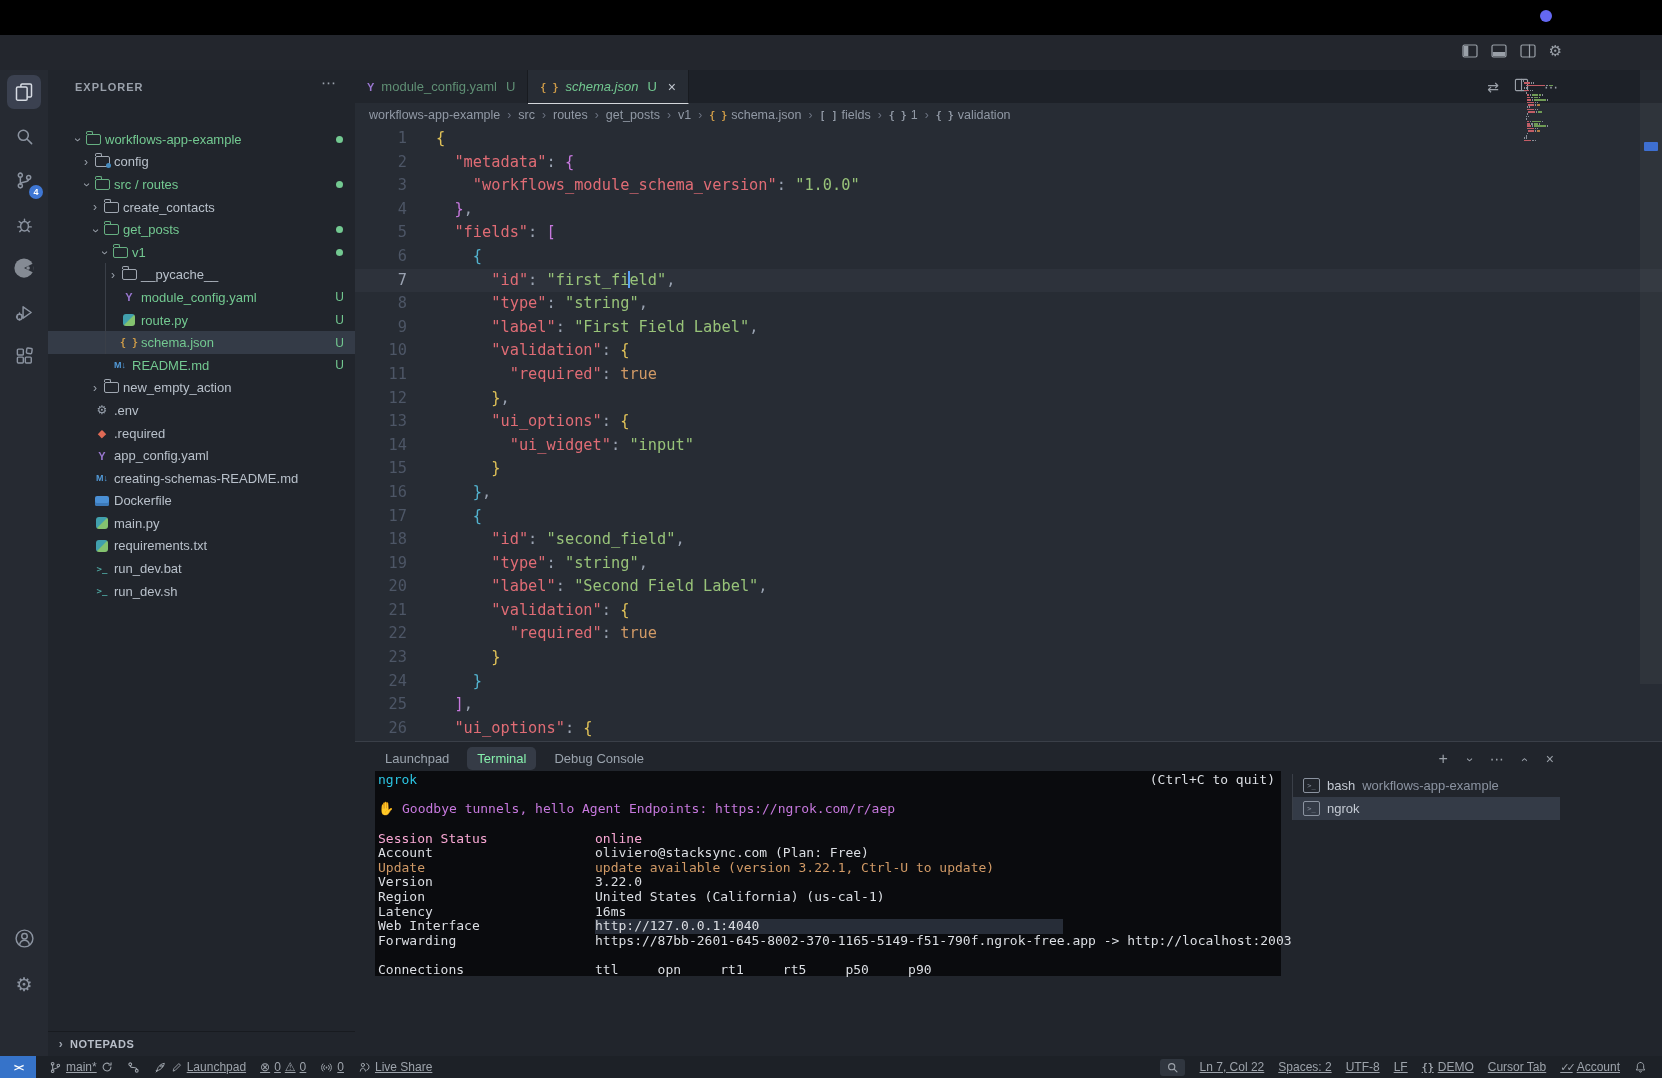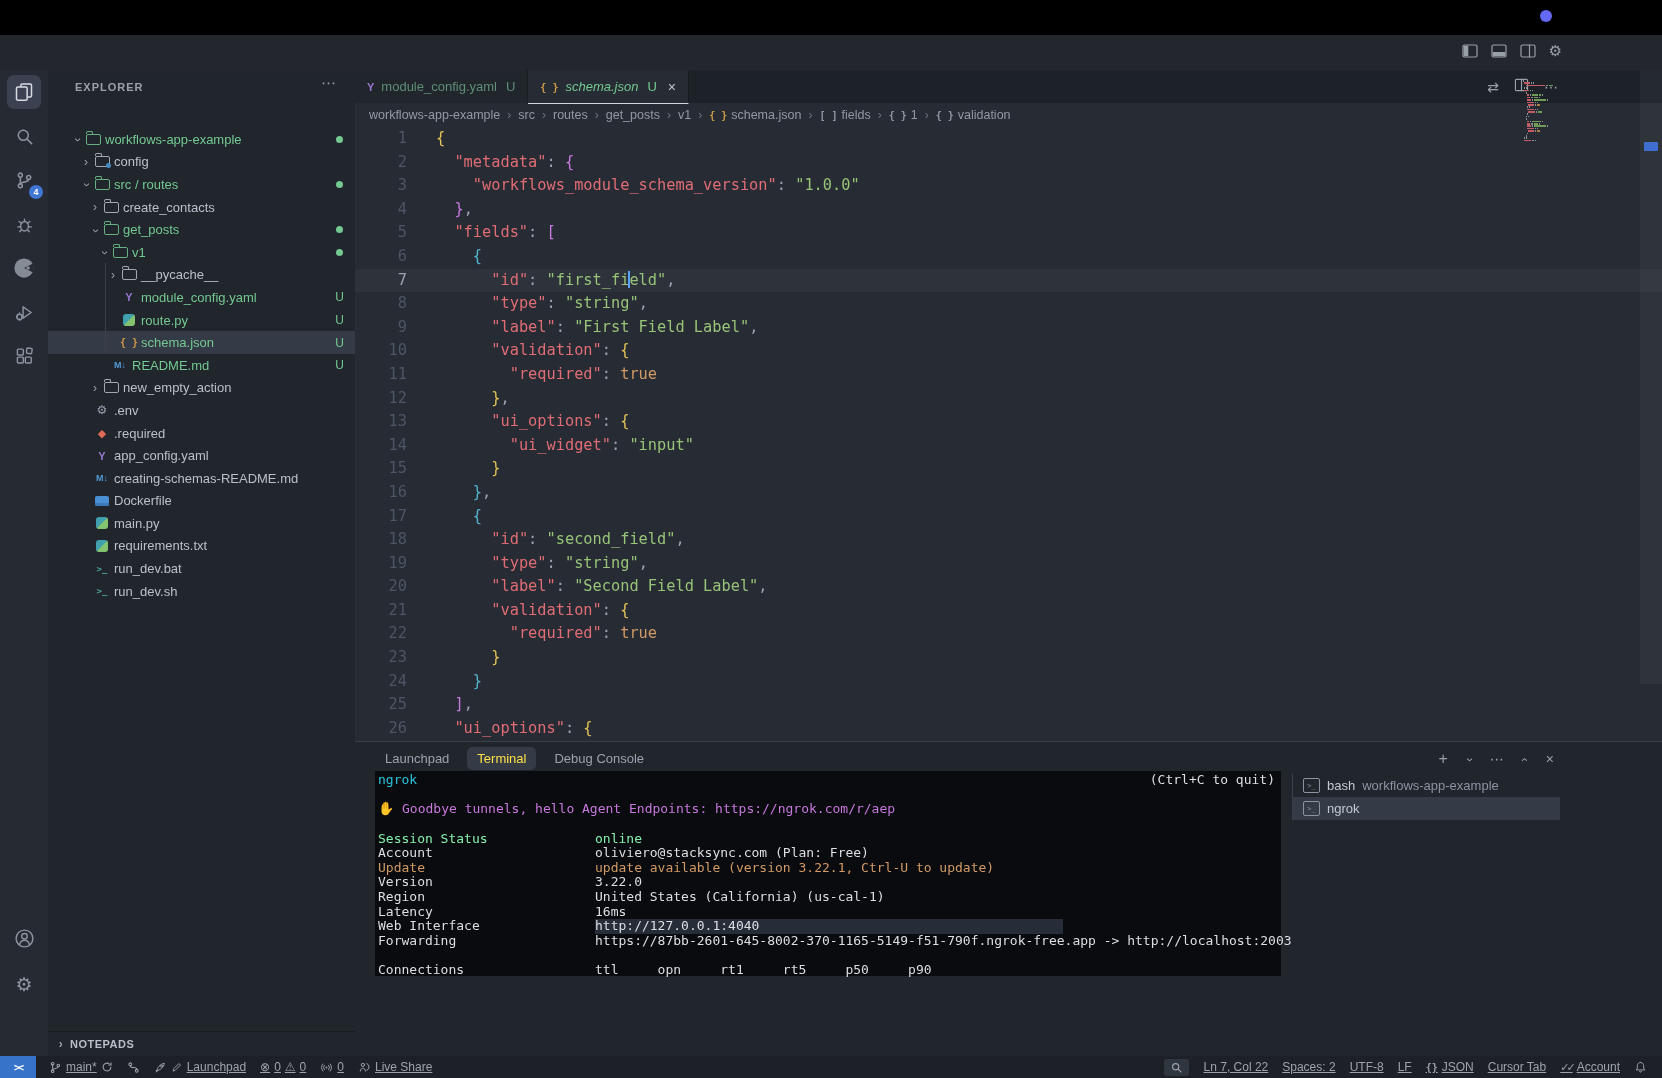--- a/index.html
+++ b/index.html
@@ -88,27 +88,27 @@
   .minimap{position:absolute;left:1168px;top:10px;width:62px;}
   .mm-row{height:1.6px;margin-bottom:.8px;white-space:nowrap;font-size:0;}
   .mm-seg{display:inline-block;height:1.6px;margin-right:1px;vertical-align:top;}
   .scrollbar{position:absolute;left:1285px;top:0;width:22px;height:614px;background:rgba(255,255,255,.04);}
   .scroll-thumb{position:absolute;left:4px;top:72px;width:14px;height:9px;background:#3e6fd0;border-radius:1px;}
 
   
   .panel{position:absolute;left:355px;top:741px;width:1307px;height:315px;background:#21252c;border-top:1px solid #3a3f48;}
   .panel-tabs{position:absolute;left:20px;top:5px;display:flex;gap:8px;font-size:13px;color:#9aa3ad;align-items:center;}
   .ptab{padding:4px 10px;border-radius:5px;}
-  .ptab.active{background:#353b46;color:#fde047;}
+  .ptab.active{background:#353b46;color:#86efac;}
   .panel-actions{position:absolute;right:108px;top:8px;display:flex;gap:16px;color:#9aa0a8;font-size:14px;align-items:center;}
   .terminal{position:absolute;left:20px;top:29px;width:906px;height:205px;background:#0a0b0e;
     font-family:"DejaVu Sans Mono",monospace;font-size:13px;line-height:14.65px;white-space:pre;color:#dcdfe4;padding:2px 0 0 3px;box-sizing:border-box;}
   .trm-row{position:relative;height:14.65px;}
   .trm-label{display:inline-block;width:217px;}
-  .c-cyan{color:#2bc4e2;}.c-green{color:#86efac;}.c-orange{color:#d19a66;}.c-magenta{color:#c678dd;}.c-yellow{color:#e5c07b;}
+  .c-cyan{color:#2bc4e2;}.c-green{color:#f9a8d4;}.c-orange{color:#d19a66;}.c-magenta{color:#c678dd;}.c-yellow{color:#e5c07b;}
   .trm-right{position:absolute;right:6px;top:0;}
   .hl-band{background:#272d38;display:inline-block;width:468px;}
   .trm-hint{position:absolute;left:20px;top:241px;width:906px;text-align:center;font-size:12px;color:#6d7480;}
   .term-list{position:absolute;left:937px;top:32px;width:268px;}
   .tl-row{height:23px;display:flex;align-items:center;gap:7px;font-size:13px;color:#c3c9d2;padding-left:10px;border-left:1px solid #3a3f48;}
   .tl-row.selected{background:#343b47;}
   .tl-icon{width:15px;height:13px;border:1px solid #8b93a0;border-radius:2px;color:#8b93a0;font-size:7px;display:flex;align-items:center;justify-content:center;font-family:"DejaVu Sans Mono",monospace;}
   .tl-detail{color:#8b93a1;}
 
   
@@ -590,21 +590,21 @@
             <circle cx="7" cy="7" r="3.8"></circle>
             <line x1="10" y1="10" x2="13.5" y2="13.5"></line>
           </svg>
       </span>
       <span class="sb-item">Ln 7, Col 22</span>
       <span class="sb-item">Spaces: 2</span>
       <span class="sb-item">UTF-8</span>
       <span class="sb-item">LF</span>
       <span class="sb-item mono">
         <span style="font-size:10px;font-weight:bold;">{}</span>
-        <span style="font-family:'Liberation Sans',sans-serif;">JSON</span>
+        <span style="font-family:'Liberation Sans',sans-serif;">DEMO</span>
       </span>
       <span class="sb-item">Cursor Tab</span>
       <span class="sb-item">
         <span style="font-size:11px;letter-spacing:-3px;">✓✓</span>
         <span>Account</span>
       </span>
       <span class="sb-item">
         <svg width="13" height="13" viewBox="0 0 16 16" fill="none" stroke="currentColor" stroke-width="1.2">
             <path d="M8 1.8c2.4 0 3.9 1.9 3.9 4v3.1l1.4 2.1H2.7l1.4-2.1V5.8c0-2.1 1.5-4 3.9-4z"></path>
             <path d="M6.8 12.8a1.25 1.25 0 0 0 2.4 0"></path>

